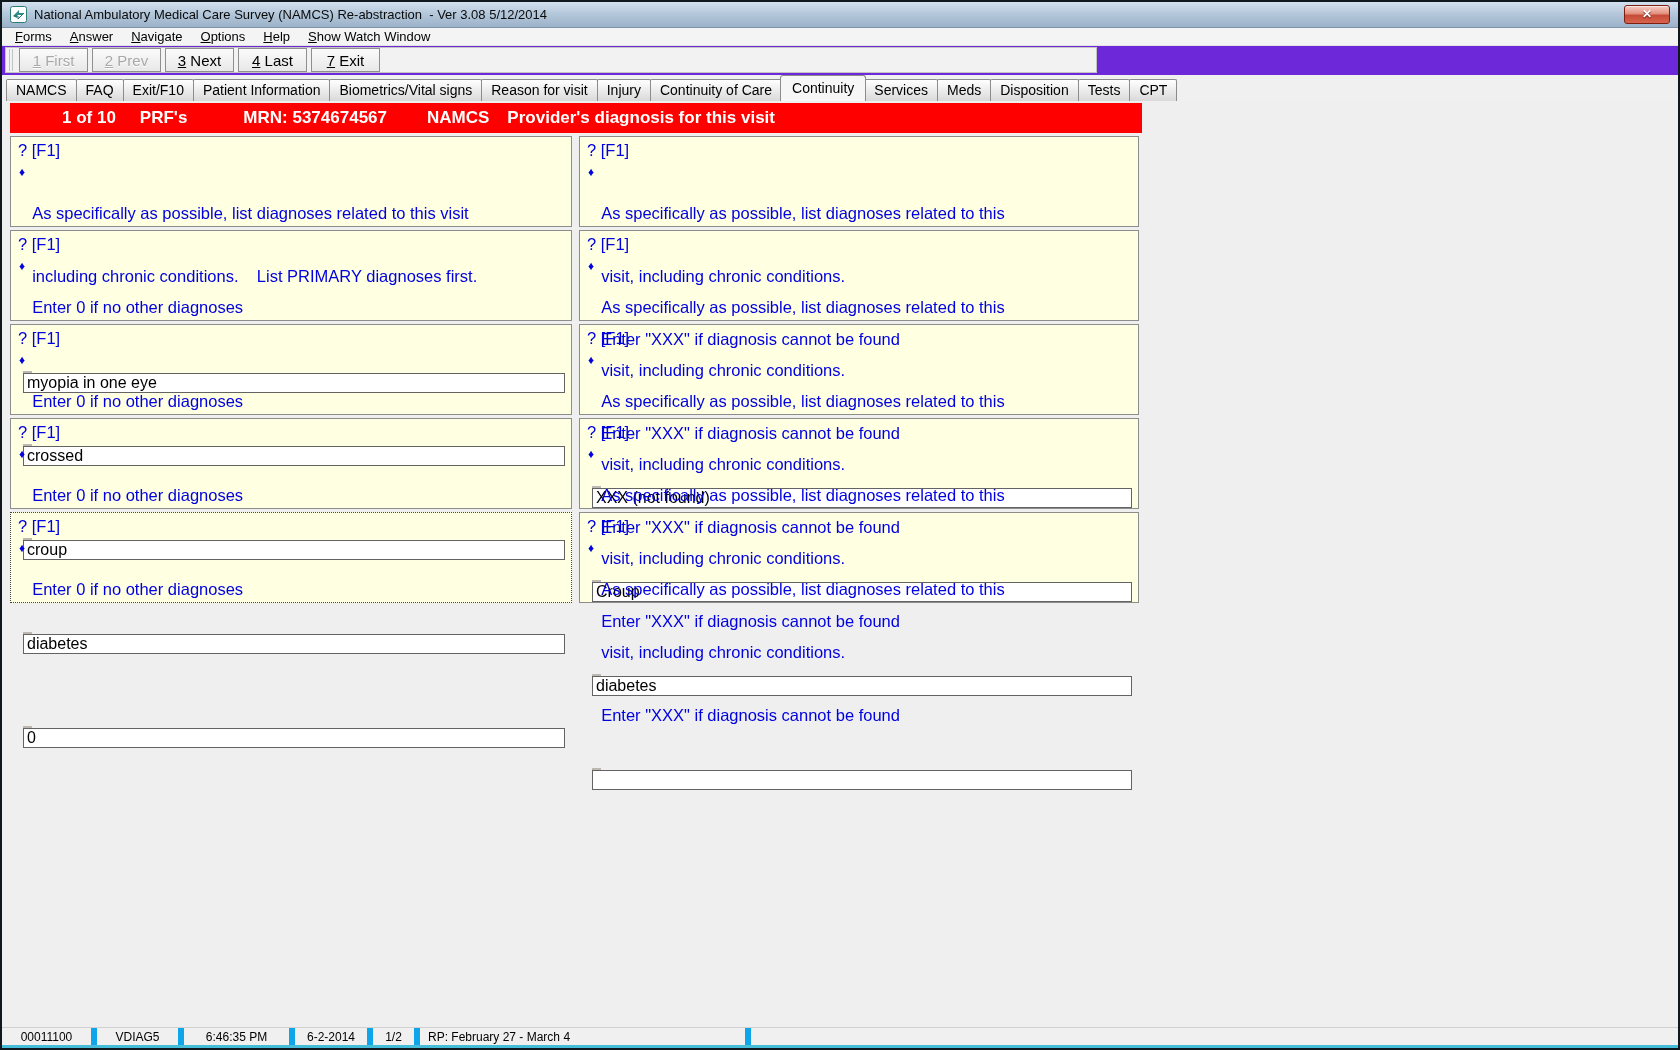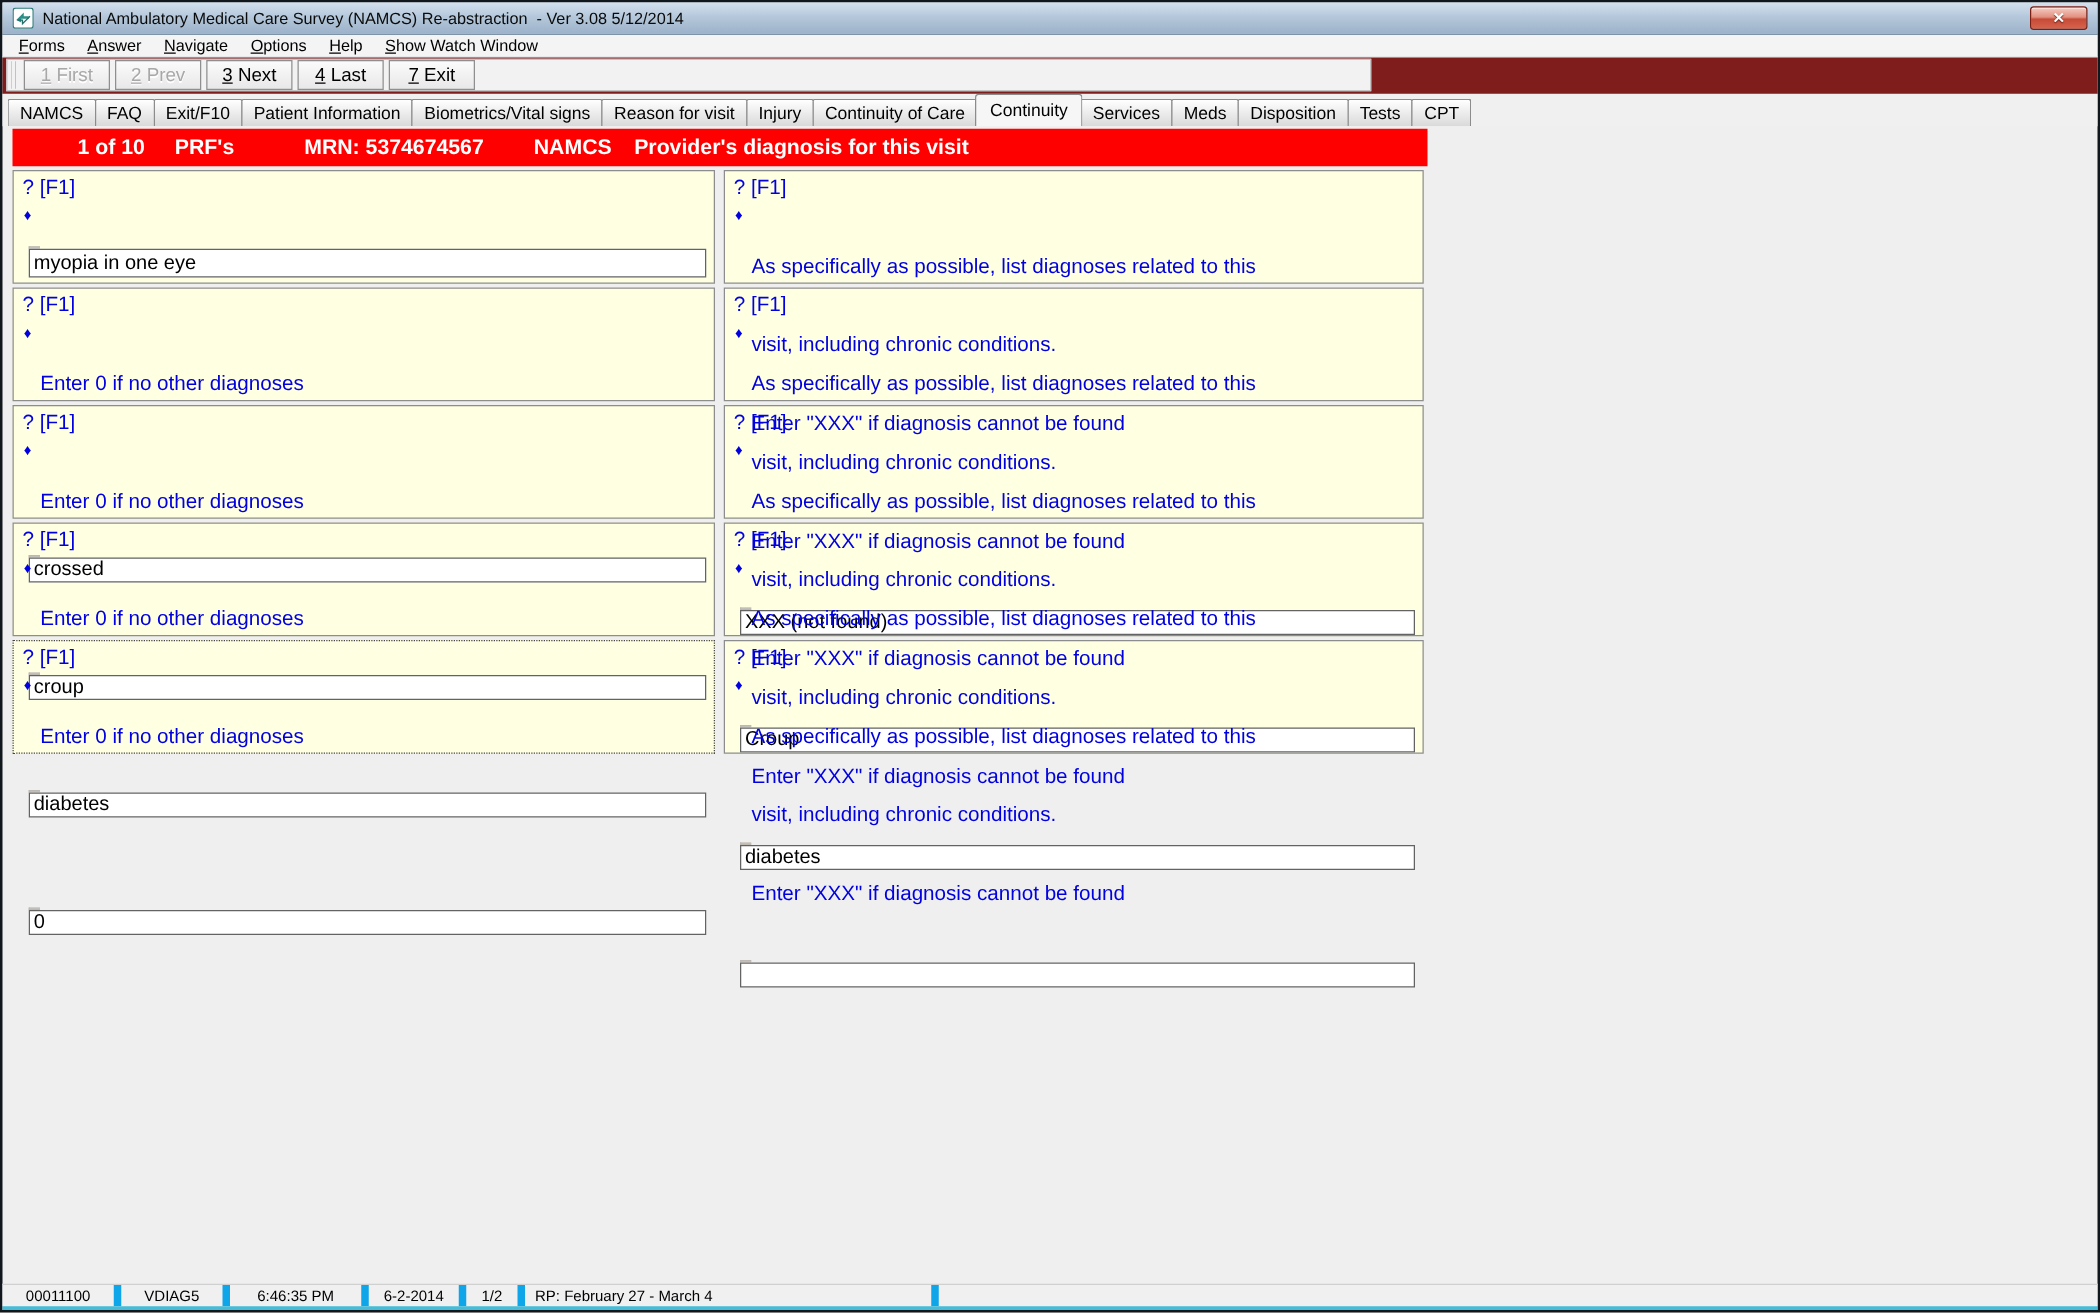--- a/index.html
+++ b/index.html
@@ -21,21 +21,21 @@
     box-shadow:inset 0 1px 0 rgba(255,255,255,.55);}
   .close-btn span{text-shadow:0 1px 1px #5c170c;}
 
   
   .menubar{flex:0 0 18px;background:#f4f4f4;display:flex;align-items:center;
     padding-left:4px;border-bottom:1px solid #e3e3e3;}
   .menu-item{font-size:13px;padding:0 9px;color:#000;white-space:pre;}
   .mn{text-decoration:underline;}
 
   
-  .toolbar{flex:0 0 29px;background:#7f1d1d;position:relative;}
+  .toolbar{flex:0 0 29px;background:#6d28d9;position:relative;}
   .toolbar-band{position:absolute;left:3px;top:1px;width:1092px;height:26px;
     border:1px solid #c4c4c4;background:#f2f2f2;display:flex;align-items:center;padding-left:2px;}
   .gripper{width:5px;height:22px;margin:0 5px 0 1px;
     background:repeating-linear-gradient(90deg,#c2c2c2 0 1px,transparent 1px 3px);}
   .tb-btn{height:24px;min-width:69px;margin-right:4px;border:1px solid #8f8f8f;
     background:linear-gradient(#fbfbfb,#e8e8e8);font-size:15px;color:#000;
     font-family:inherit;padding:0 9px;white-space:pre;}
   .tb-btn.disabled{color:#a8a8a8;text-shadow:0 1px 0 #fff;}
 
   
@@ -145,20 +145,25 @@
     </div>
 
     <div class="columns">
 
       <div class="col-left">
 
         <div class="panel">
           <div class="help-tag">? [F1]</div>
           <div class="instr">
             <span class="bullet">♦</span>
+            <div class="instr-lines">
+              <div>As specifically as possible, list diagnoses related to this visit</div>
+              <div>including chronic conditions.    List PRIMARY diagnoses first.</div>
+              <div></div>
+            </div>
           </div>
           <div class="input-row">
             <span class="handle"></span>
             <input class="field" value="myopia in one eye" style="">
           </div>
         </div>
 
         <div class="panel">
           <div class="help-tag">? [F1]</div>
           <div class="instr">

